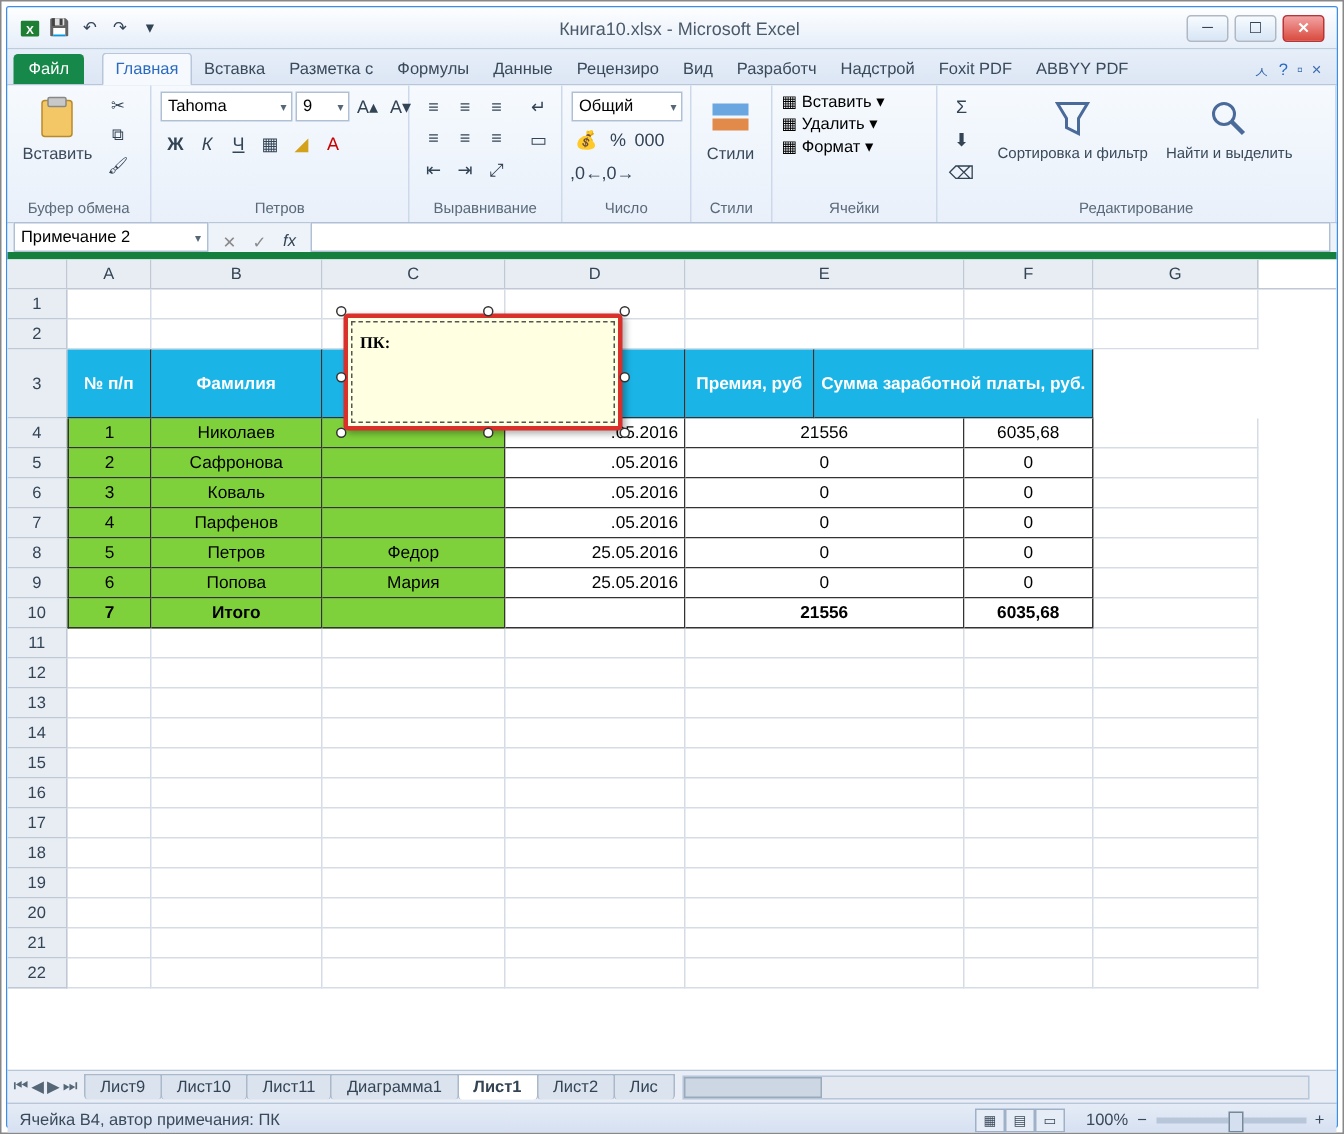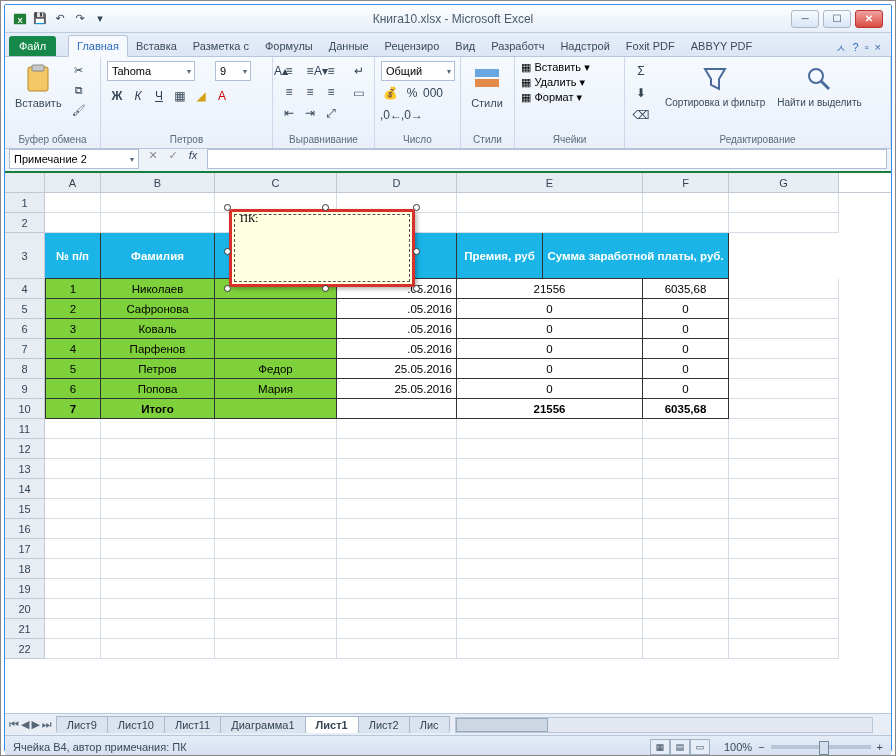--- a/index.html
+++ b/index.html
@@ -19,28 +19,28 @@
 .rtab.active{background:#f6fafe;border:1px solid #b8c6da;border-bottom:1px solid #f6fafe;border-radius:3px 3px 0 0;color:#2a6abf;margin-bottom:-1px}
 .help-area{margin-left:auto;display:flex;gap:6px;padding-right:10px;color:#3a6ab0;font-size:11px}
 .ribbon{height:92px;background:linear-gradient(#f6fafe,#e9f0fa);border-bottom:1px solid #b8c6da;display:flex;font-size:11px}
 .rgroup{border-right:1px solid #cdd9ea;padding:2px 6px 2px 6px;display:flex;flex-direction:column}
 .rgroup-body{flex:1;display:flex;align-items:flex-start;gap:4px;padding-top:2px}
 .rgroup-label{text-align:center;font-size:10px;color:#5a6a7a;padding:1px 0}
 .big-btn{display:flex;flex-direction:column;align-items:center;justify-content:center;gap:2px;padding:2px 4px;color:#3a4a5a}
 .big-btn .ico{width:32px;height:32px}
 .mini-col{display:flex;flex-direction:column;gap:2px}
 .mini{width:18px;height:18px;display:flex;align-items:center;justify-content:center;font-size:11px;color:#345}
-.font-row{display:flex;gap:20px;align-items:center;margin-bottom:2px}
+.font-row{display:flex;gap:2px;align-items:center;margin-bottom:2px}
 .combo{height:20px;border:1px solid #aebfd6;background:#fff;display:flex;align-items:center;padding:0 14px 0 4px;font-size:11px;position:relative}
 .combo::after{content:"▾";position:absolute;right:3px;font-size:8px;color:#567}
 .btn-row{display:flex;gap:1px}
 .tb{width:20px;height:20px;border:1px solid transparent;display:flex;align-items:center;justify-content:center;font-size:12px;color:#345}
 .align-grid{display:grid;grid-template-columns:repeat(3,20px);grid-auto-rows:20px;gap:1px}
 .num-box{display:flex;flex-direction:column;gap:2px}
-.fx-bar{height:24px;border-bottom:2px solid #15803d;display:flex;align-items:flex-start;font-size:11px;background:#eef3fa}
+.fx-bar{height:24px;border-bottom:5px solid #15803d;display:flex;align-items:flex-end;font-size:11px;background:#eef3fa}
 .name-box{width:130px;height:20px;border:1px solid #aebfd6;background:#fff;margin-left:4px;display:flex;align-items:center;padding:0 4px;position:relative}
 .name-box::after{content:"▾";position:absolute;right:4px;font-size:8px;color:#567}
 .fx-ctrls{display:flex;gap:0;margin:0 4px;color:#8a8a8a}
 .fx-ctrls span{width:20px;text-align:center;font-size:11px}
 .fx-input{flex:1;height:20px;border:1px solid #aebfd6;background:#fff;margin-right:4px}
 .grid-area{position:relative;height:540px;overflow:hidden;background:#fff}
 .col-headers{display:flex;height:20px;border-bottom:1px solid #c0c8d4}
 .corner{width:40px;background:#e8edf4;border-right:1px solid #c0c8d4}
 .ch{background:#e8edf4;border-right:1px solid #c0c8d4;text-align:center;font-size:11px;color:#345;line-height:20px}
 .rows{position:relative}
@@ -52,21 +52,21 @@
 .row.hdr .cell,.row.hdr .rh{line-height:14px;display:flex;align-items:center;justify-content:center;text-align:center;white-space:normal}
 .row.data .cA{background:#7fd13b;border:1px solid #333;border-top:none}
 .row.data .cB{background:#7fd13b;border:1px solid #333;border-top:none;border-left:none}
 .row.data .cC{background:#7fd13b;border:1px solid #333;border-top:none;border-left:none}
 .row.data .cD,.row.data .cE,.row.data .cF{background:#fff;border:1px solid #333;border-top:none;border-left:none}
 .row.total .cell{font-weight:bold}
 .comment-box{position:absolute;left:224px;top:36px;width:186px;height:78px;background:#ffffe1;border:3px solid #d9302c;border-radius:3px;box-shadow:2px 2px 4px rgba(0,0,0,0.3);z-index:50}
 .comment-box::before{content:"";position:absolute;inset:2px;border:1px dashed #555}
 .comment-handles{position:absolute;inset:-5px;pointer-events:none}
 .handle{position:absolute;width:7px;height:7px;background:#fff;border:1px solid #333;border-radius:50%}
-.comment-text{position:absolute;top:0;left:8px;font-size:11px;font-weight:normal;font-family:Tahoma}
+.comment-text{position:absolute;top:11px;left:8px;font-size:11px;font-weight:bold;font-family:Tahoma}
 .sheet-tabs{height:22px;background:#e9eef6;border-top:1px solid #b8c6da;display:flex;align-items:center;font-size:11px}
 .nav-arrows{display:flex;padding:0 4px;gap:2px;color:#567}
 .stab{padding:2px 10px;background:#dbe3ee;border:1px solid #aab8ca;border-bottom:none;margin-right:-1px;color:#345;border-radius:0 0 3px 3px}
 .stab.active{background:#fff;font-weight:bold}
 .hscroll{flex:1;height:16px;background:#e3e8f0;margin:0 18px 0 6px;border:1px solid #b8c6da;position:relative}
 .hscroll::before{content:"";position:absolute;left:0;width:90px;top:0;bottom:0;background:#cdd6e3;border:1px solid #9ab}
 .statusbar{height:22px;background:linear-gradient(#e5ecf7,#d4dff0);border-top:1px solid #b8c6da;display:flex;align-items:center;font-size:11px;color:#3a4a5a;padding:0 8px}
 .zoom{margin-left:auto;display:flex;align-items:center;gap:6px}
 .view-btns{display:flex;gap:0;margin-right:8px}
 .vb{width:20px;height:16px;border:1px solid #9fb1c7;background:#e6edf7;font-size:9px;display:flex;align-items:center;justify-content:center}

